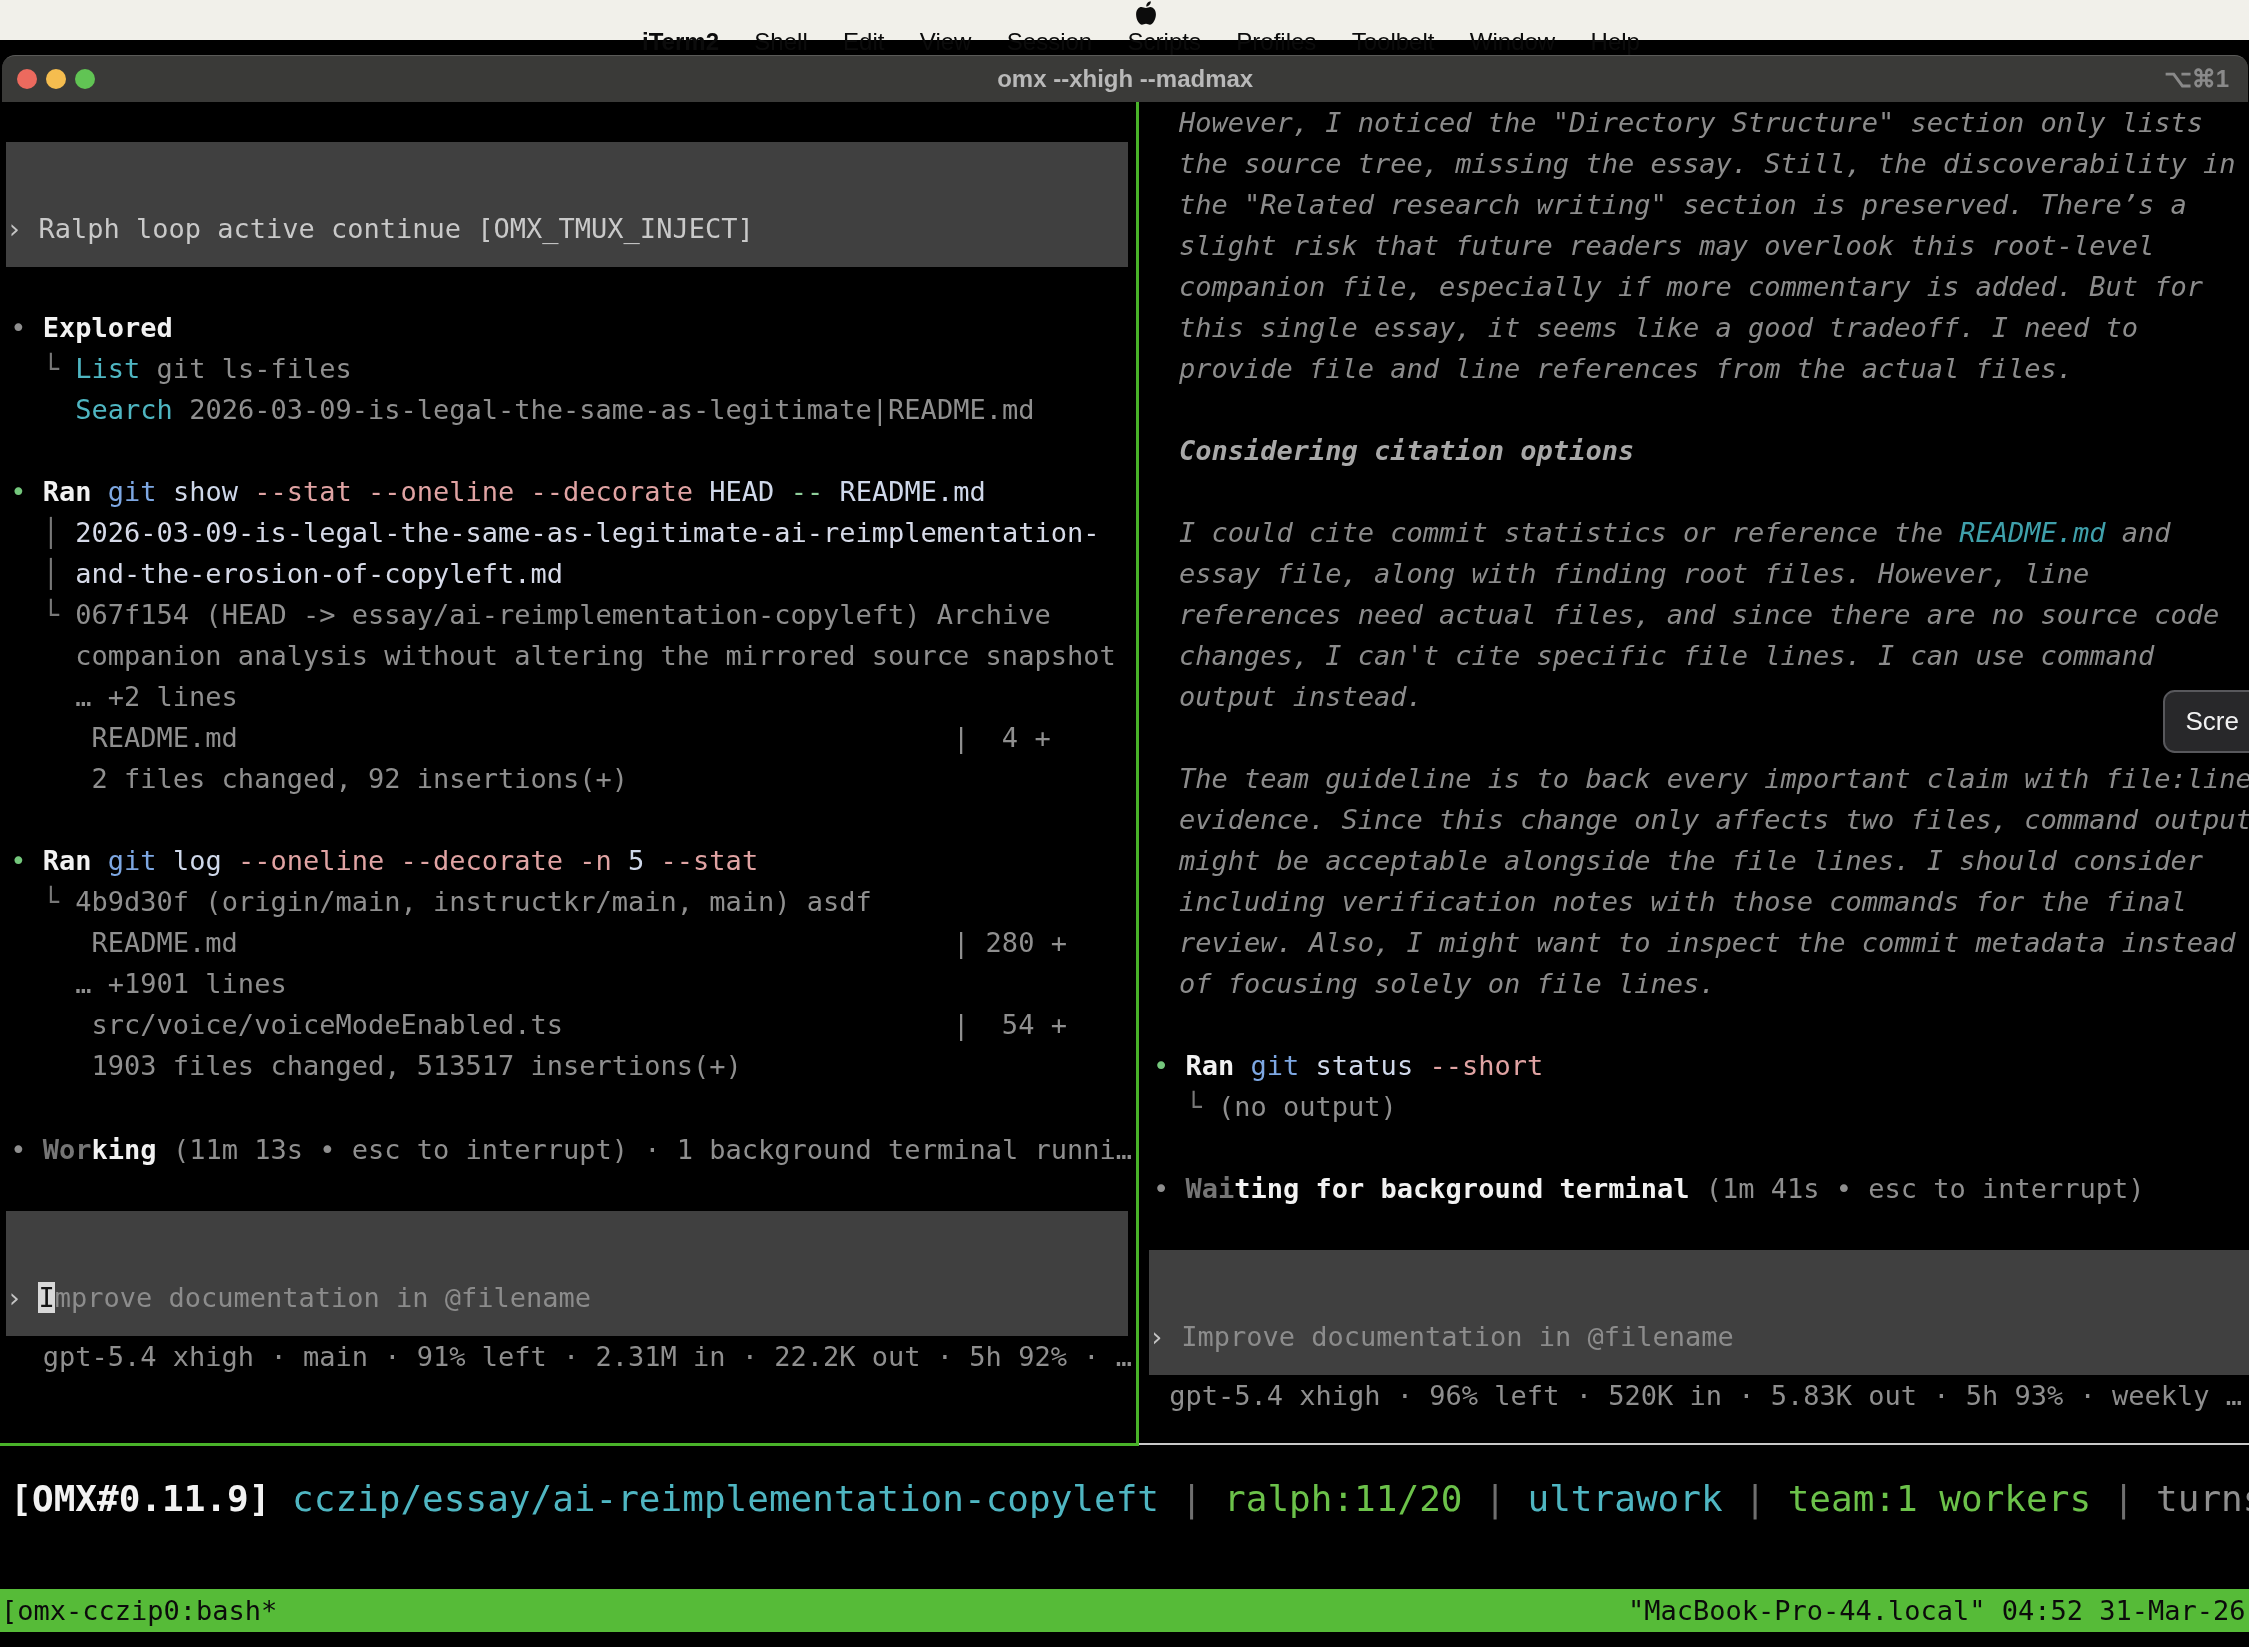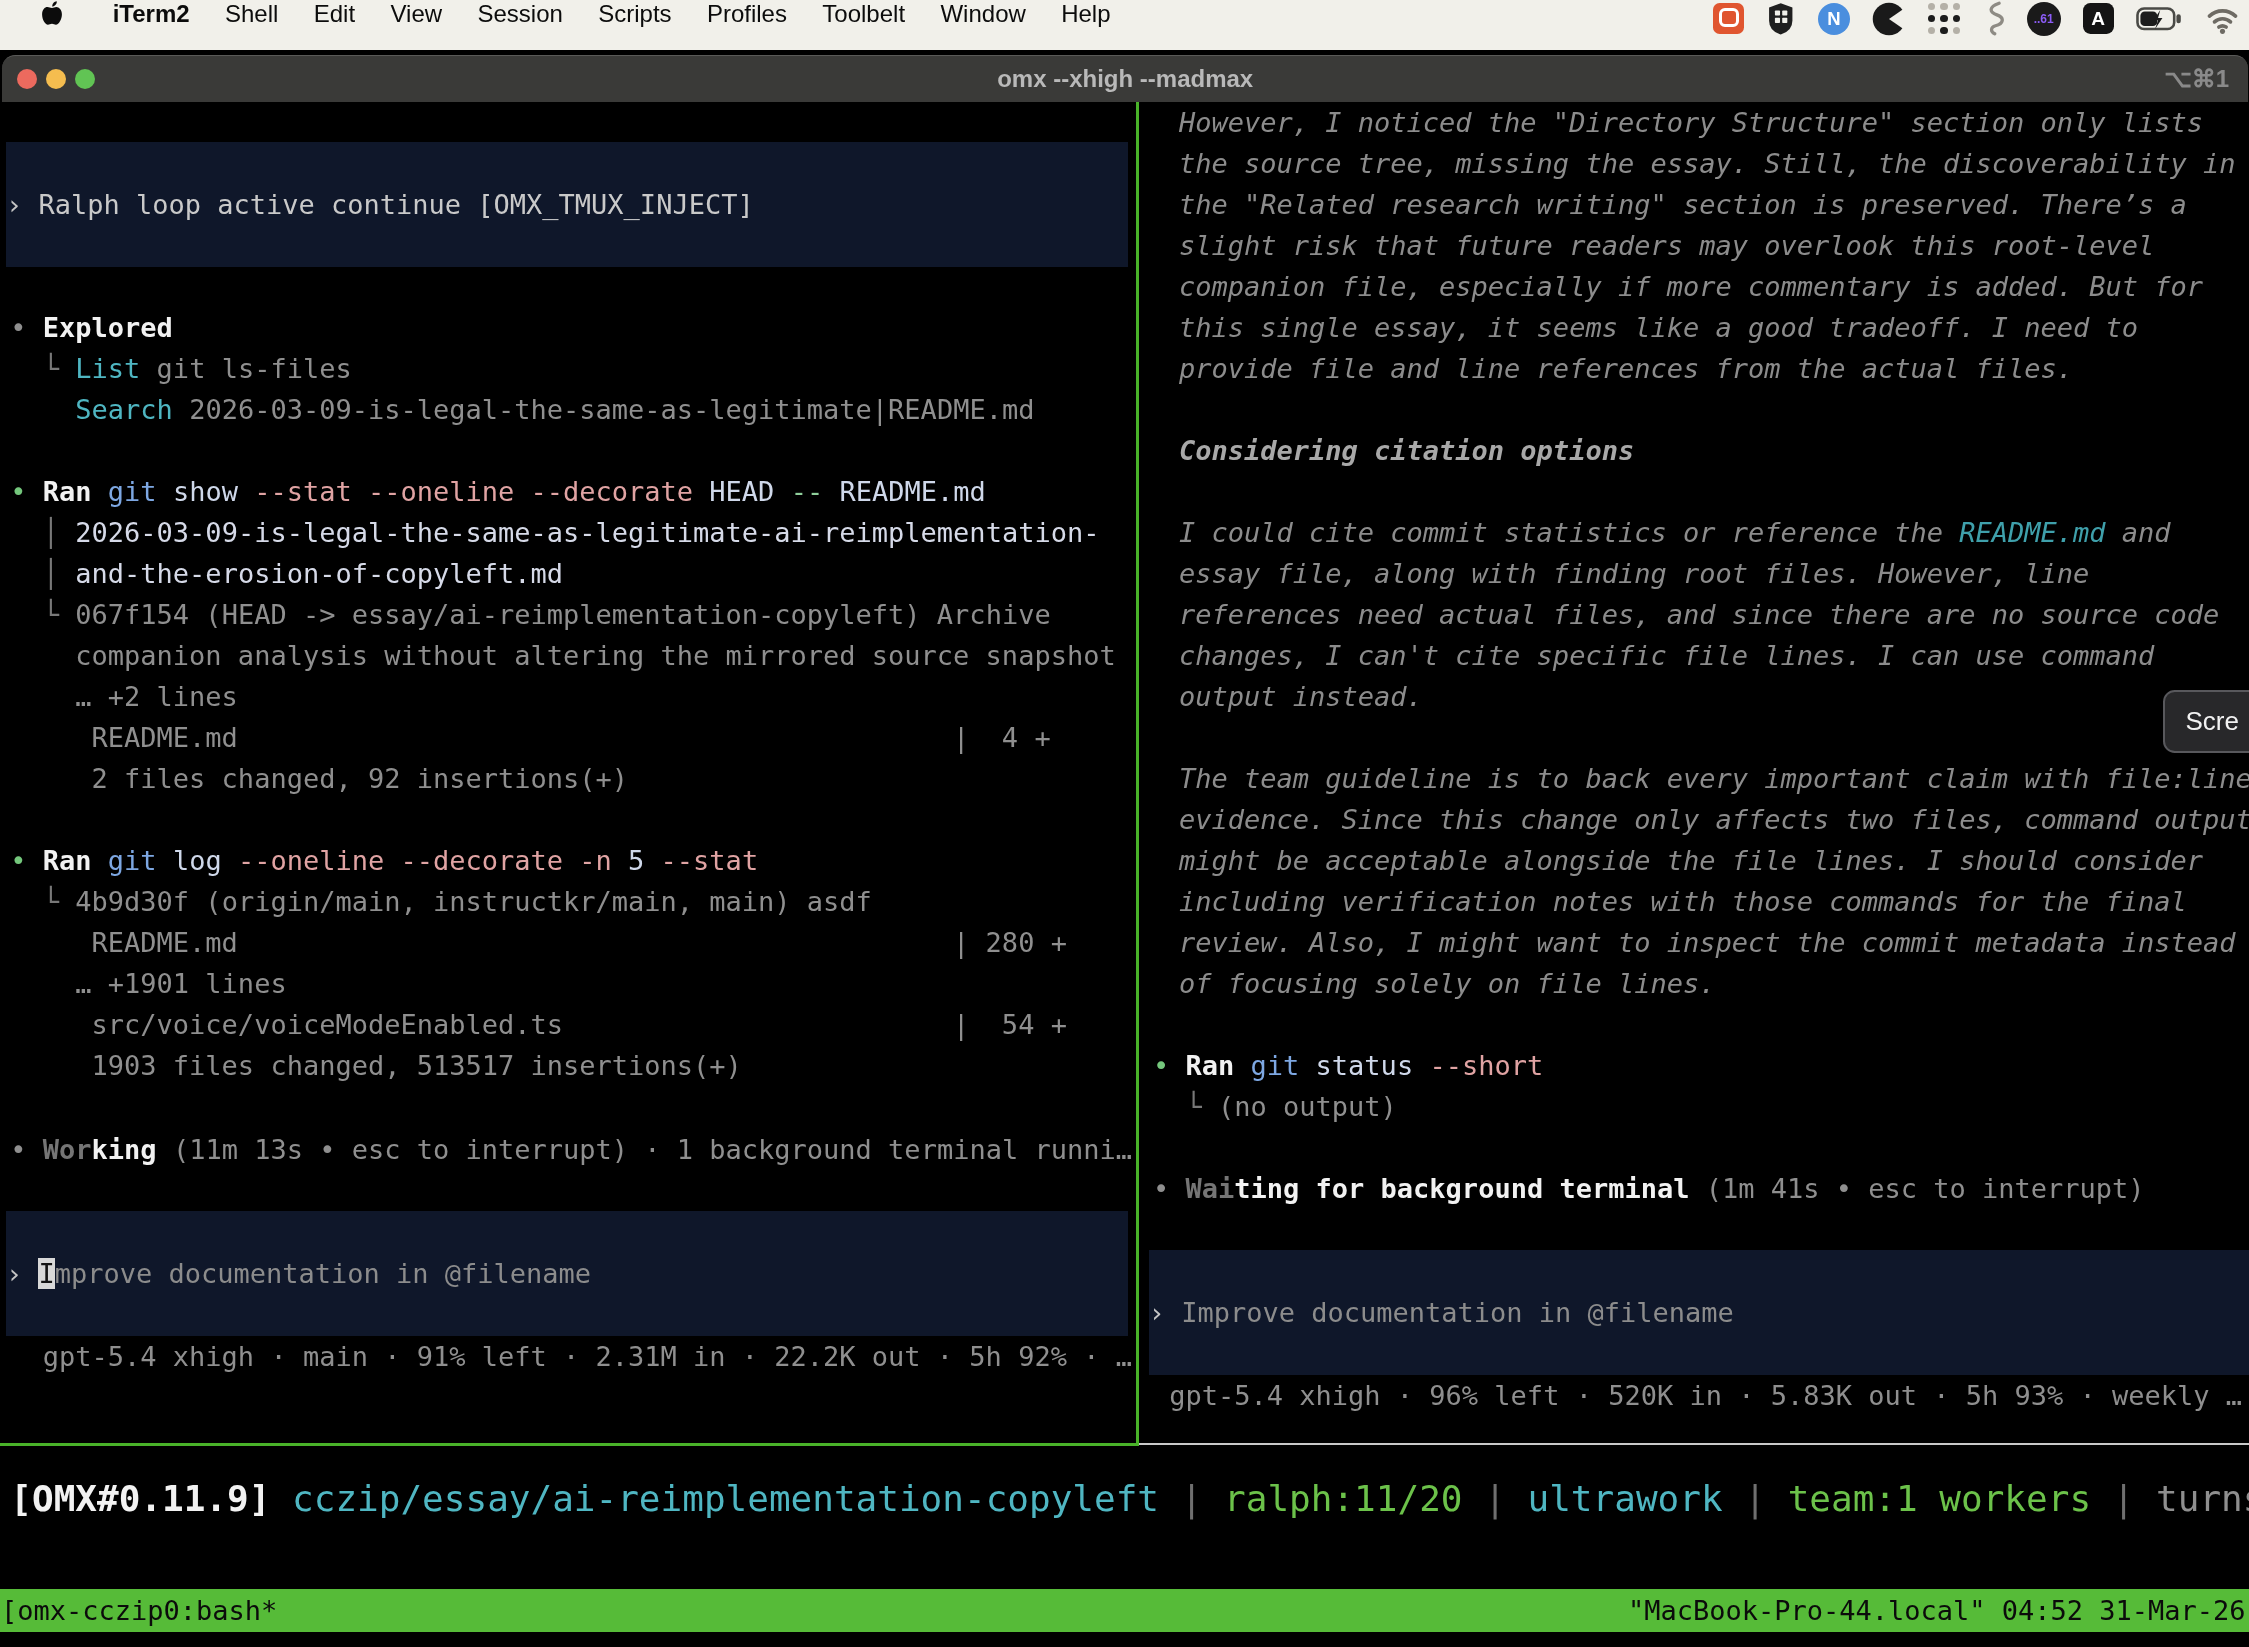--- a/index.html
+++ b/index.html
@@ -1,23 +1,23 @@
 <!DOCTYPE html>
 <html style="font-size:11.8px"><head>
 <meta charset="utf-8">
 <style>
   * { margin:0; padding:0; box-sizing:border-box; }
   html,body { width:2250px; height:1648px; background:#000; overflow:hidden;
     font-family:"DejaVu Sans Mono", monospace; }
   body { position:relative; }
 
   
-  #menubar { position:absolute; top:0; left:0; width:2250px; height:50px;
-    background:#f1f0ea; display:flex; align-items:flex-start;
-    font-family:"Liberation Sans", sans-serif; color:#0c0c0c; }
+  #menubar { position:absolute; top:0; left:0; width:2250px; height:40px;
+    background:#f1f0ea; display:flex; align-items:center;
+    font-family:"Liberation Sans", sans-serif; color:#0c0c0c;flex-direction:column; }
   #menubar .apple { margin-left:41px; display:flex; align-items:center; }
   #menu-items { display:flex; align-items:center; margin-left:32px; gap:0; }
   .menu-item { font-size:24px; padding:0 17.7px; color:#0c0c0c; }
   .menu-item.app { font-weight:bold; }
   #status-icons { margin-left:auto; margin-right:10.3px; display:flex; align-items:center; gap:22px; }
   .mi { height:37px; display:flex; align-items:center; justify-content:center; }
   .ic-chat { width:31px; height:31px; background:#e0552f; border-radius:6.6px; position:relative; }
   .ic-chat::before { content:''; position:absolute; left:5.9px; right:5.9px; top:5.2px; bottom:6.6px;
     border:3.7px solid #fff; border-radius:5.9px; }
   .ic-badge { width:32px; height:32px; border-radius:50%; background:#4a8ede; color:#fff;
@@ -41,21 +41,21 @@
     font-size:24px; font-weight:bold; }
   #win-shortcut { position:absolute; right:19px; color:#8a8a8a; font-size:24px; font-weight:bold; }
 
   
   #term { position:absolute; top:102px; left:0; width:2250px; height:1546px; background:#000; }
   .pane { position:absolute; top:0; font-size:27px; }
   #left-pane  { left:10.3px;  width:1116px; }
   #right-pane { left:1153px; width:1097px; }
   .tl { height:41px; line-height:41px; white-space:pre; }
   .gap { width:7.4px; }
-  .pbox { background:#0f172a; height:125px; padding-top:42px; margin-left:-4.4px; }
+  .pbox { background:#404040; height:125px; padding-top:66px; margin-left:-4.4px; }
   #left-pane .pbox { width:1122px; }
   #right-pane .pbox { width:1101px; }
   .ind { padding-left:26px; }
 
   .sg.gray  { color:#8f8f8f; }
   .sg.dgray { color:#787878; }
   .sg.bw    { color:#f2f2f2; font-weight:bold; }
   .sg.dimb  { color:#757575; font-weight:bold; }
   .sg.blue  { color:#7da7e2; }
   .sg.pale  { color:#cfd8ea; }

